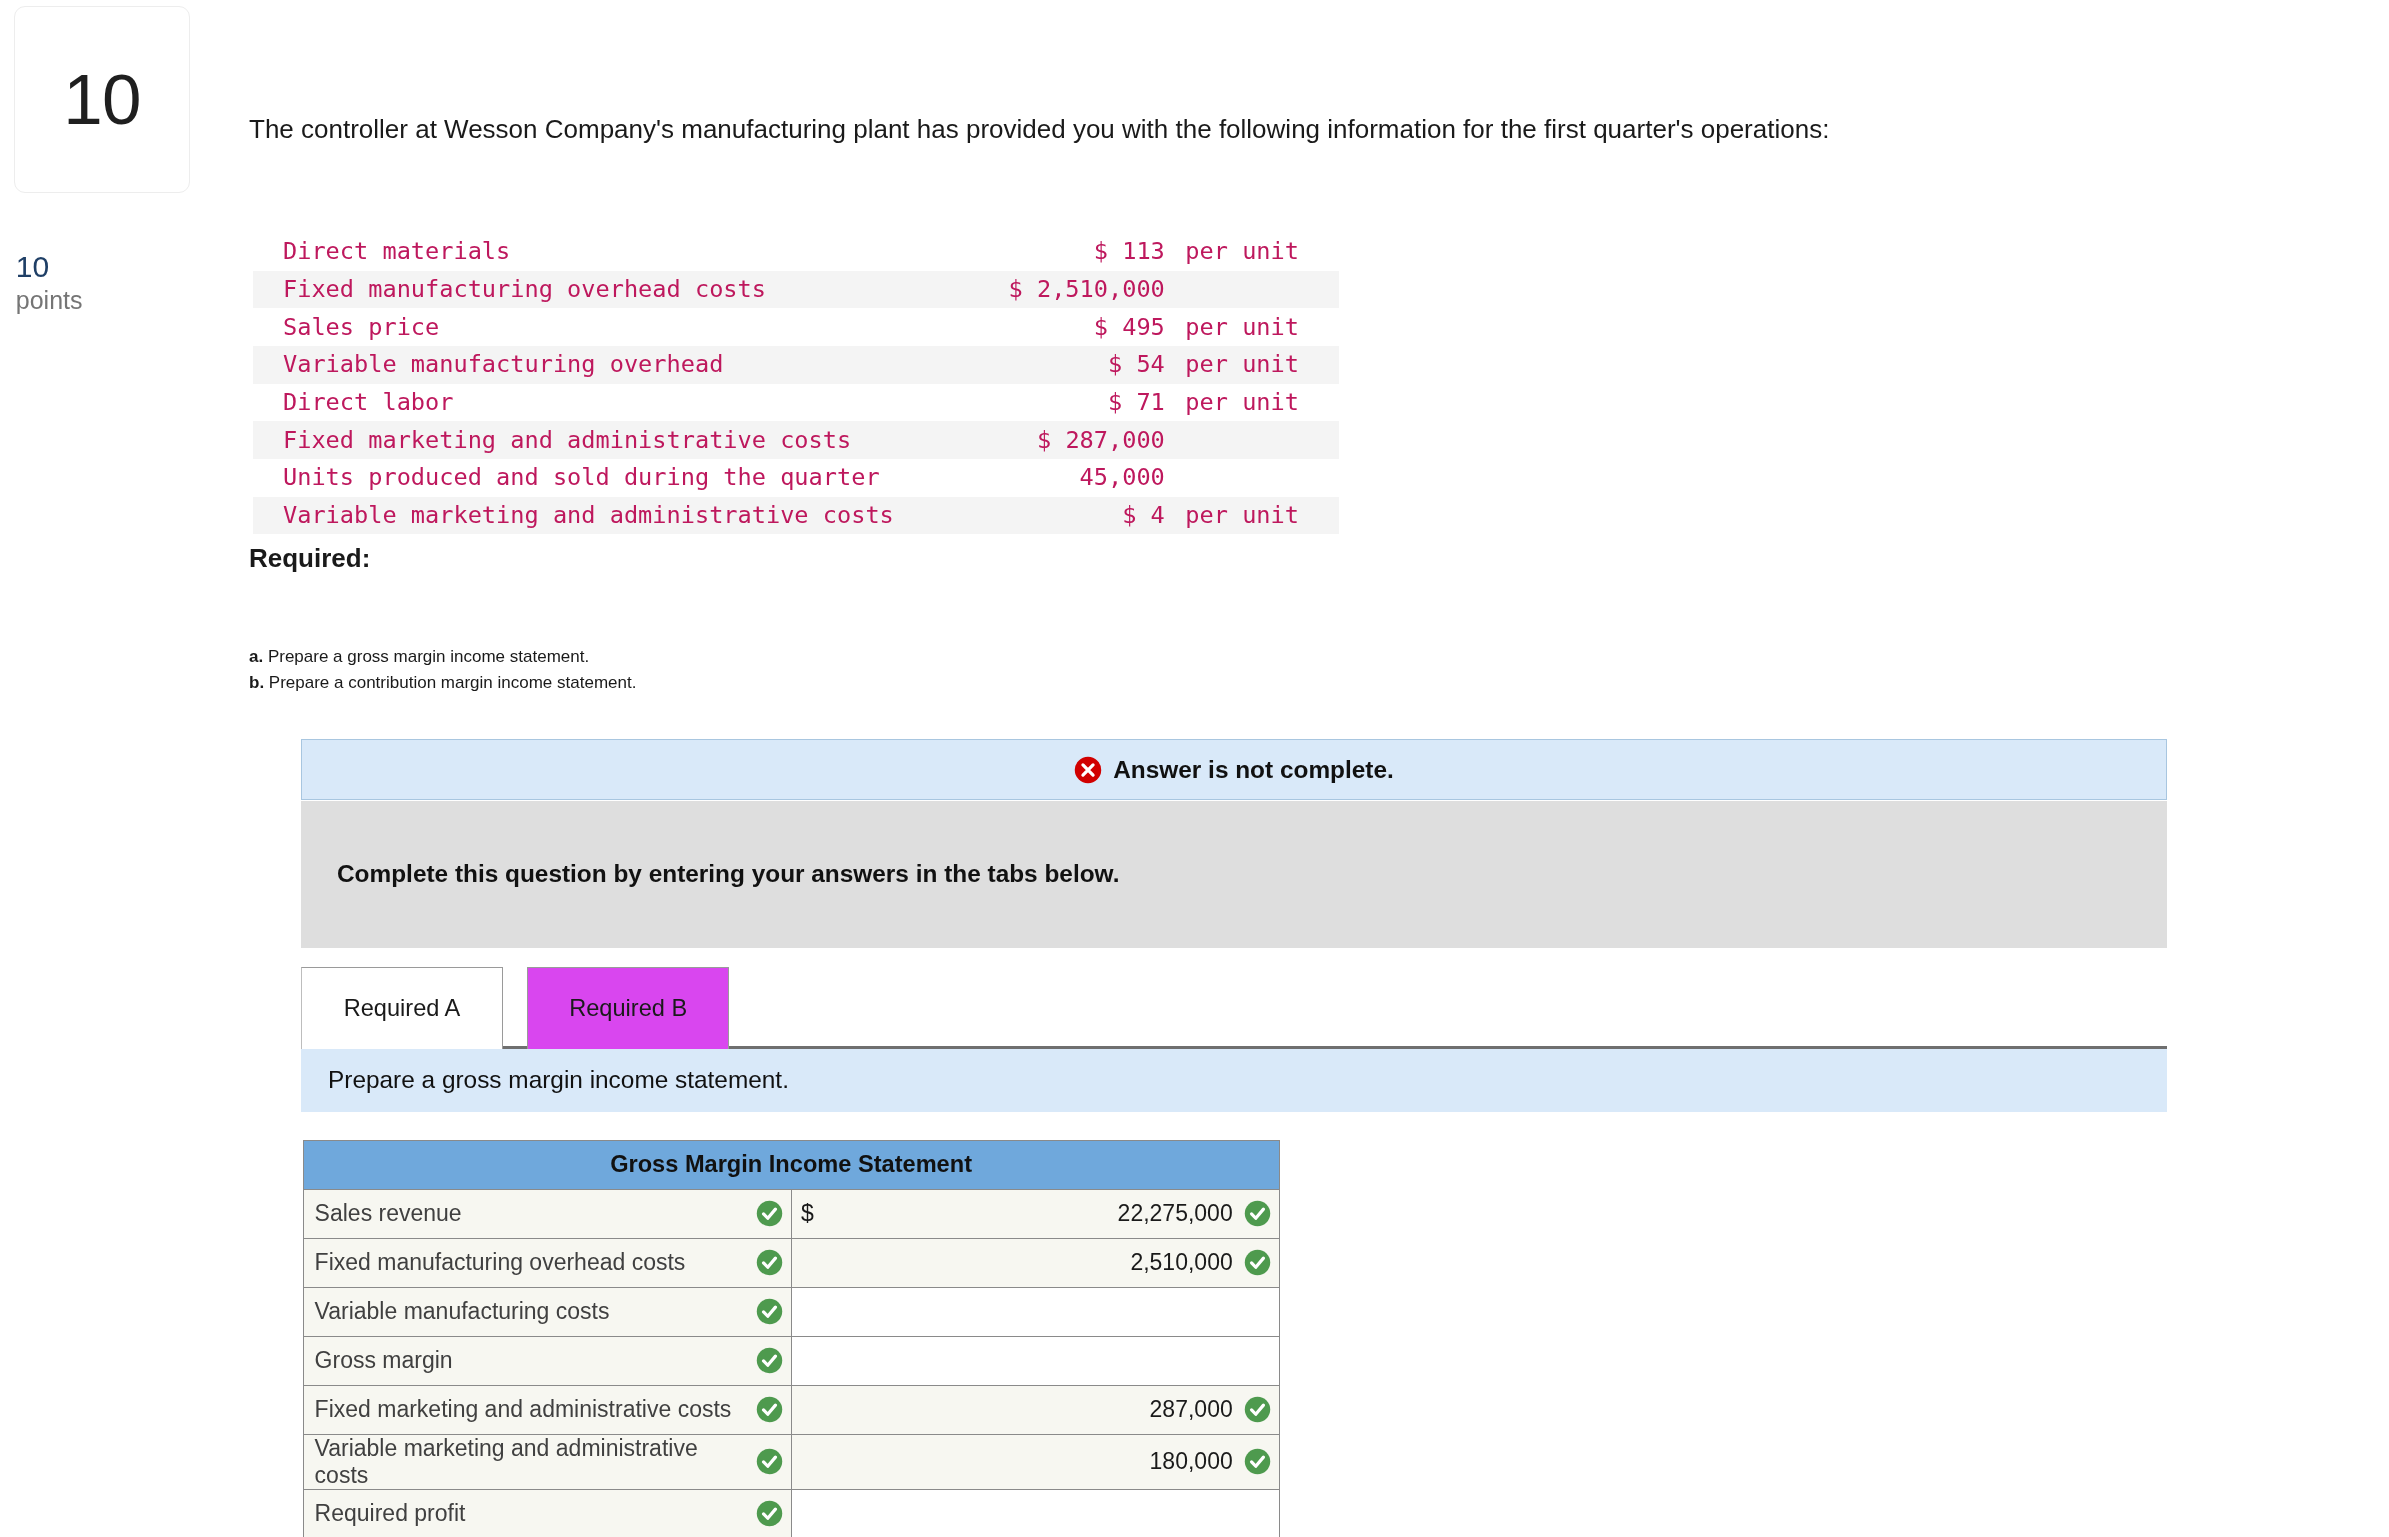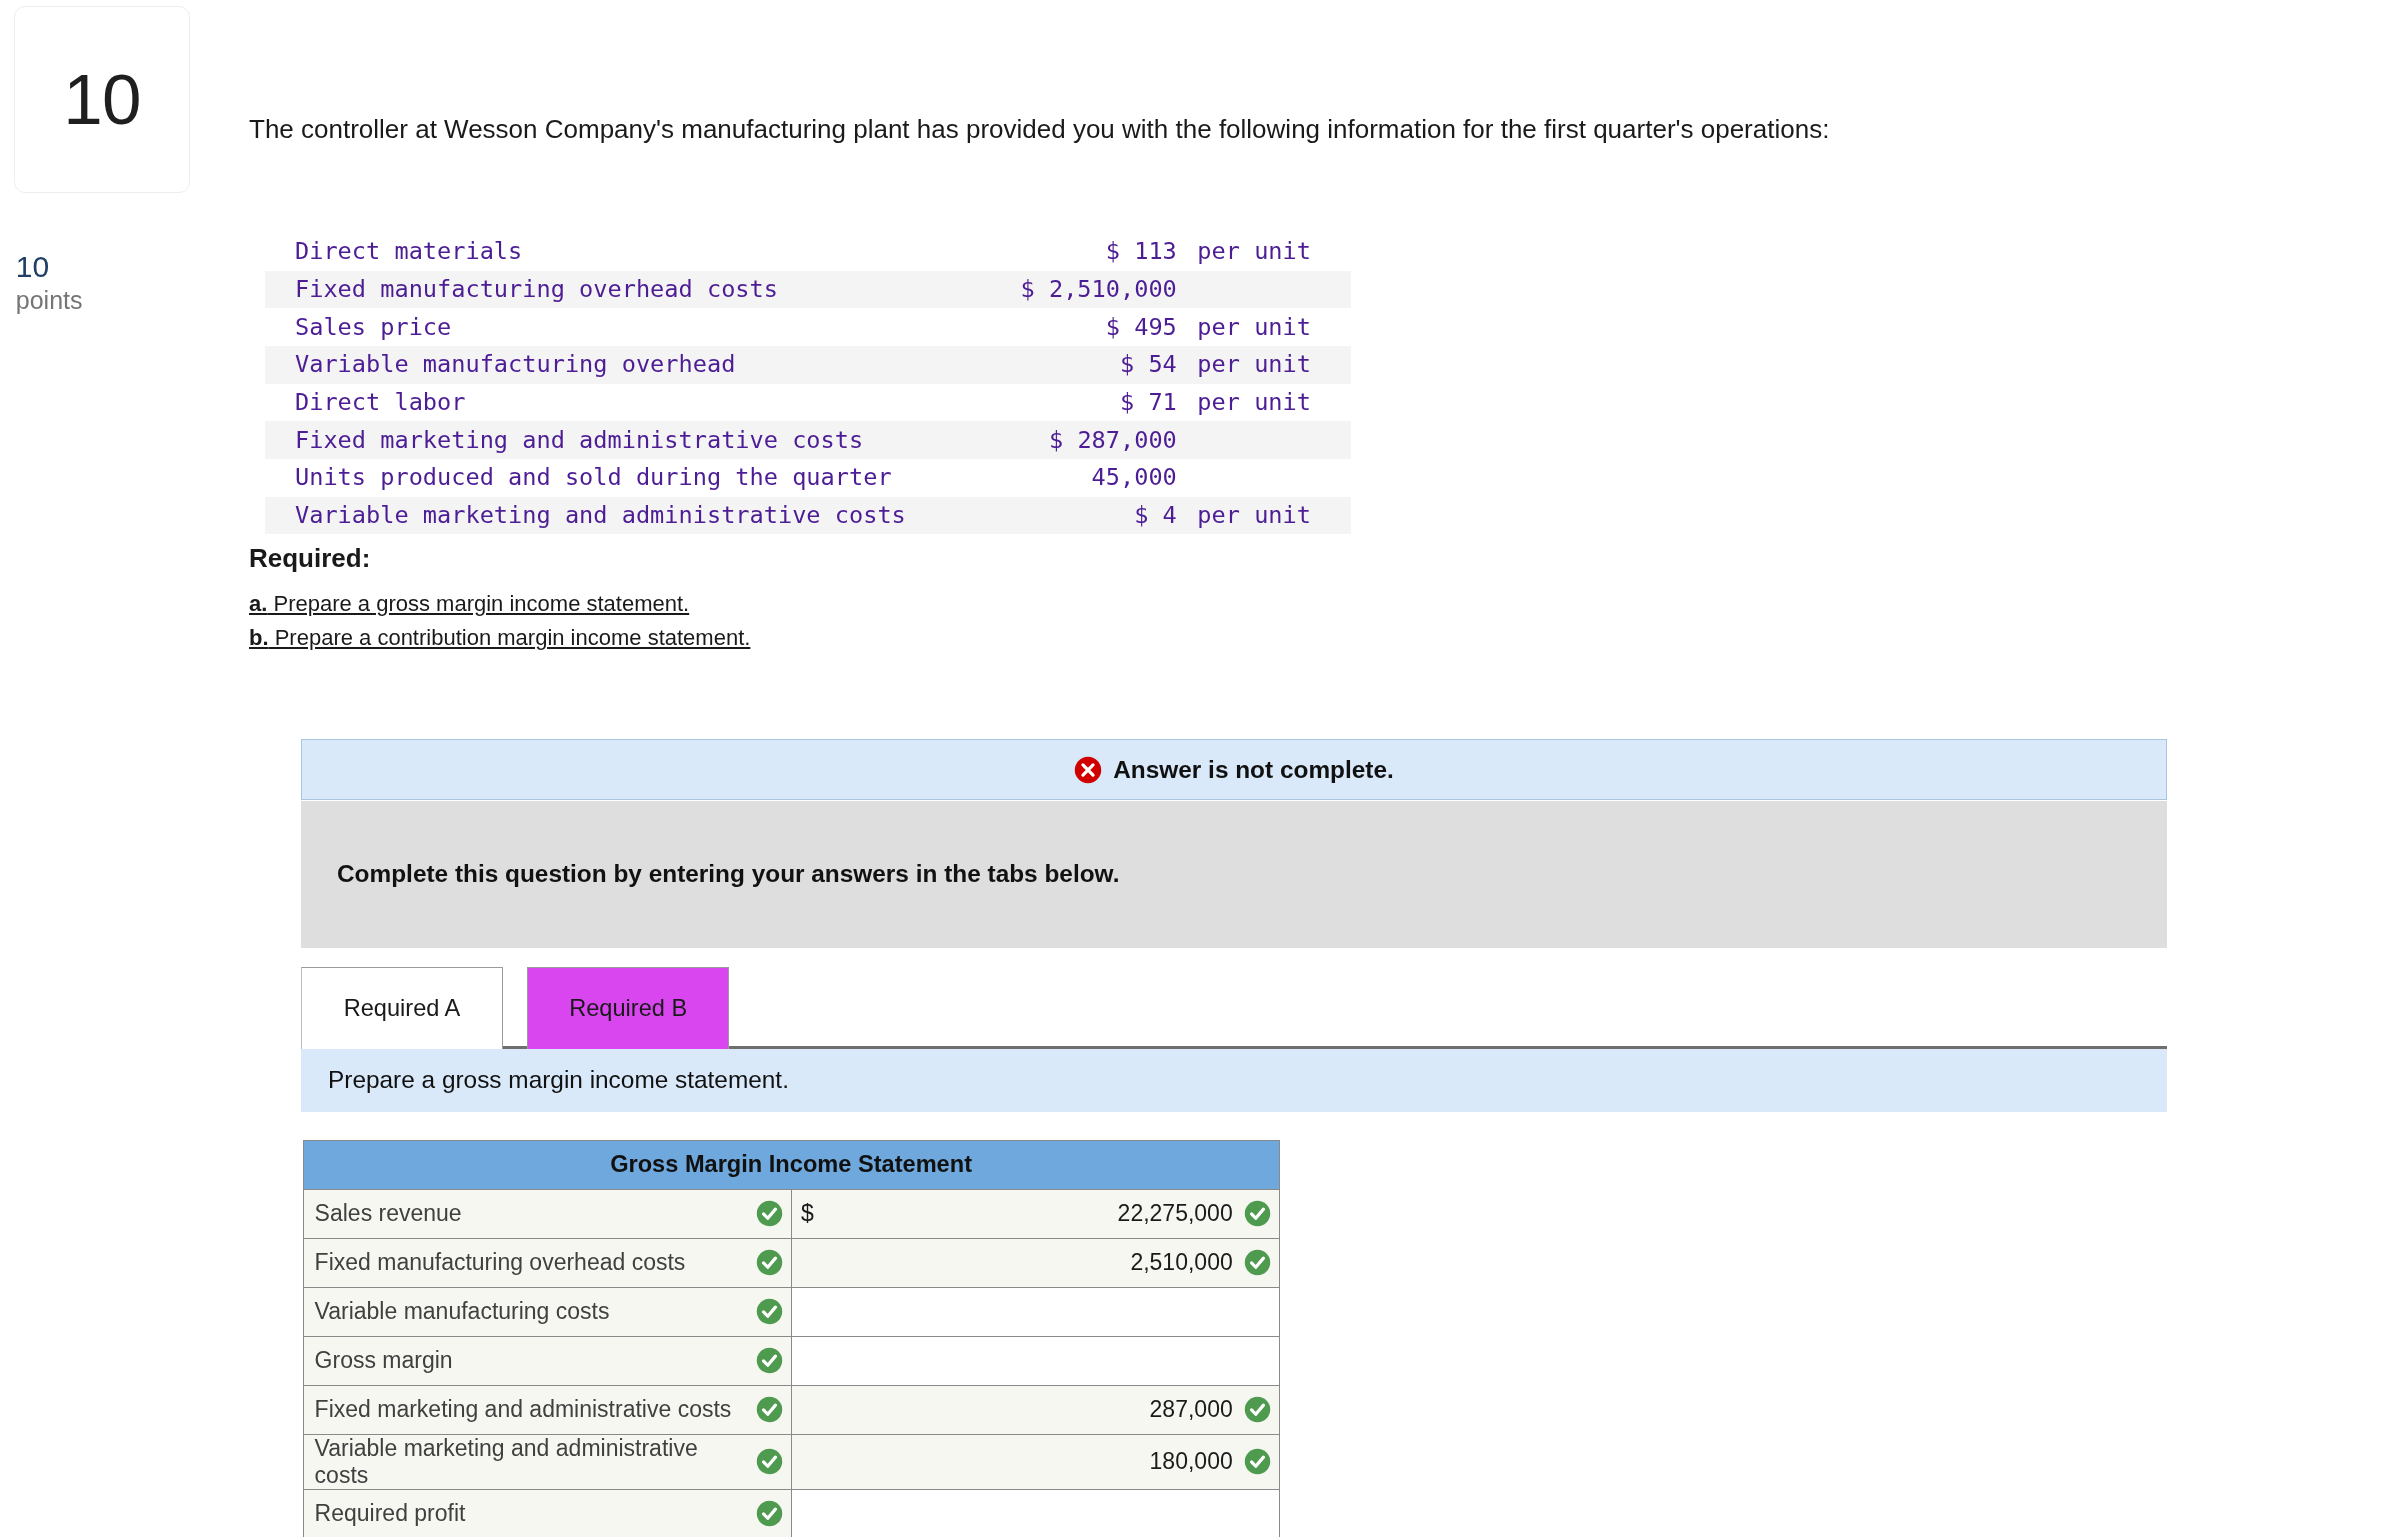--- a/index.html
+++ b/index.html
@@ -72,26 +72,26 @@
     top: 110px;
     width: 1898px;
     font-size: 26px;
     line-height: 1.5;
     color: #1a1a1a;
   }
 
   
   #given-table {
     position: absolute;
-    left: 16px;
+    left: 4px;
     top: 233px;
     border-collapse: collapse;
     font-family: "DejaVu Sans Mono", "Liberation Mono", monospace;
     font-size: 23.6px;
-    color: #4c1d95;
+    color: #be185d;
   }
   #given-table tr.alt td { background: #f4f4f4; }
   #given-table td {
     padding: 2.4px 0 3.2px 0;
     white-space: pre;
     line-height: 1.36;
   }
   #given-table td.gt-label  { padding-left: 30px; padding-right: 20.5px; }
   #given-table td.gt-amount { text-align: right; padding-right: 9.5px; min-width: 260px; }
   #given-table td.gt-unit   { text-align: left; padding-left: 11px; padding-right: 25px; min-width: 165px; }
@@ -100,24 +100,23 @@
   #required-heading {
     position: absolute;
     left: 0;
     top: 543px;
     font-size: 26px;
     font-weight: 700;
   }
   #required-list {
     position: absolute;
     left: 0;
-    top: 587px;
-    font-size: 22px;
+    top: 644px;
+    font-size: 17px;
     line-height: 1.55;
-    text-decoration: underline;
   }
   .req-item { white-space: nowrap; }
   .req-marker { font-weight: 700; }
 
   
   #answer-panel {
     position: absolute;
     left: 52px;
     top: 739px;
     width: 1866px;

